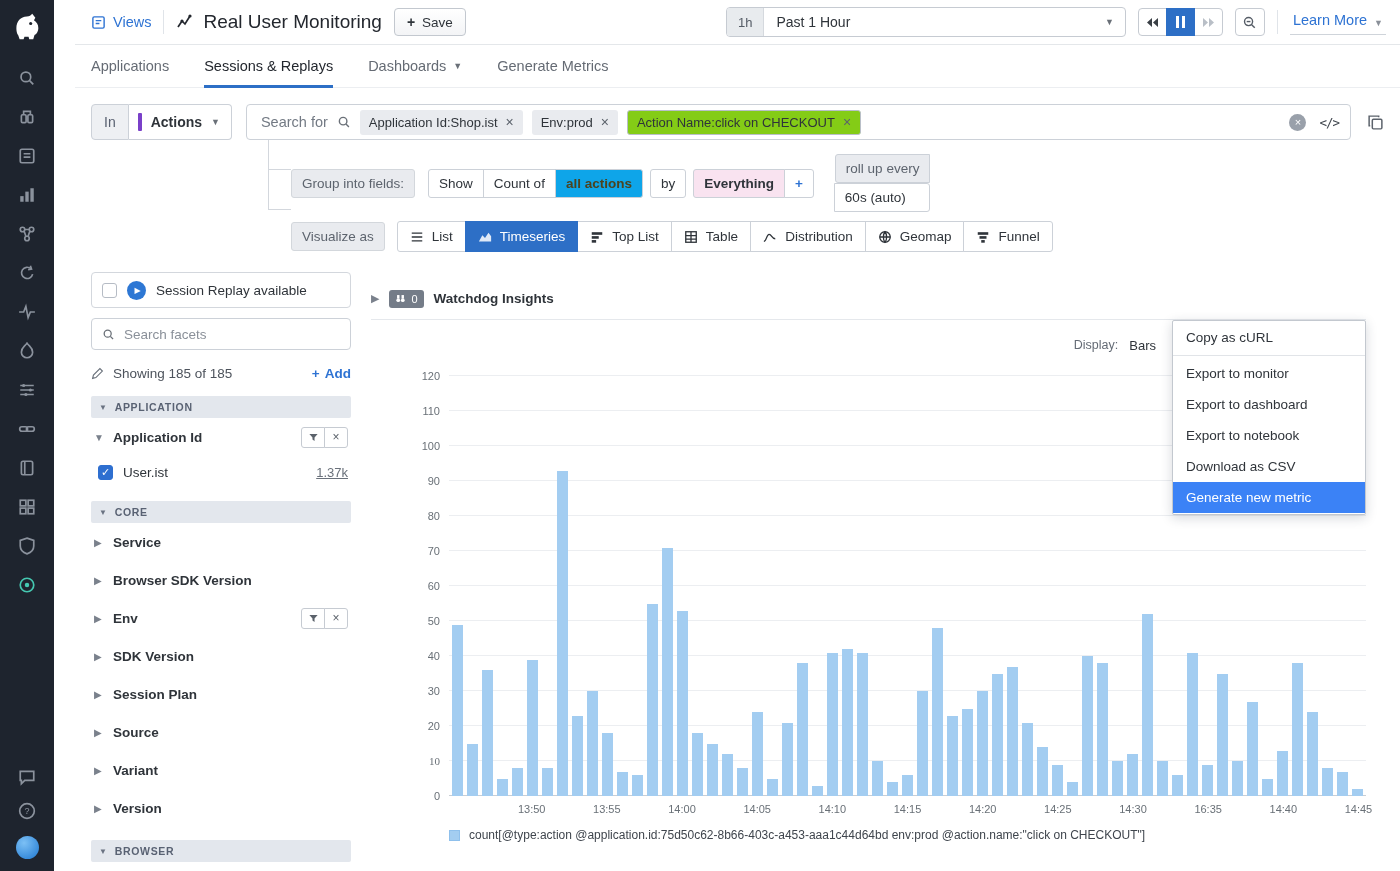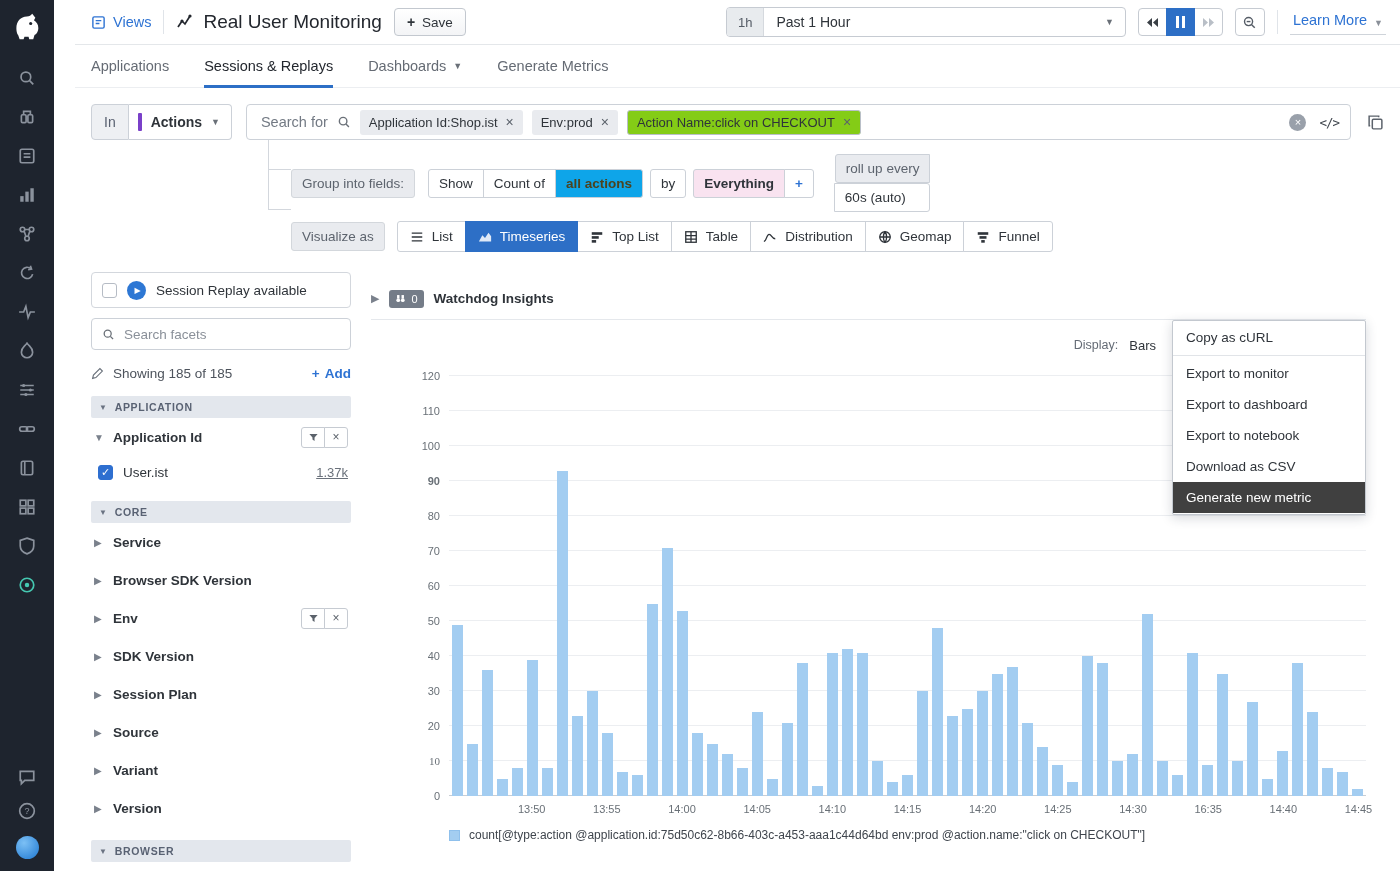--- a/index.html
+++ b/index.html
@@ -140,21 +140,21 @@
   .gridline.zero { background:#c9ced4; }
   .ylabel { position:absolute; right:calc(100% + 9px); transform:translateY(50%); font-size:11px; color:#697077; }
   .bars { position:absolute; left:0; right:0; top:0; bottom:0; display:flex; align-items:flex-end; padding:0 1px; }
   .bar { flex:1; margin:0 2px; background:#a3cdf1; }
   .xlabel { position:absolute; top:calc(100% + 7px); transform:translateX(-50%); font-size:11px; color:#697077; white-space:nowrap; }
   .legend { margin:32px 0 0 78px; display:flex; align-items:center; gap:9px; font-size:12px; color:#3f454d; }
   .legend-swatch { width:11px; height:11px; background:#a3cdf1; border:1px solid #8fc0ec; flex-shrink:0; }
 
   .export-menu { position:absolute; top:48px; right:34px; width:194px; background:#fff; border:1px solid #c3c8cf; border-radius:2px; box-shadow:0 3px 12px rgba(30,40,60,.18); z-index:20; padding:1px 0; }
   .menu-item { padding:8px 13px; font-size:13.5px; color:#2f343a; cursor:pointer; }
-  .menu-item.highlight { background:#404040; color:#fff; }
+  .menu-item.highlight { background:#3b82f6; color:#fff; }
   .menu-divider { height:1px; background:#e1e4e8; margin:2px 0; }
 </style>
 </head>
 <body>
 
 <div class="app">
 
   <aside class="sidebar">
     <div class="logo">
       <svg viewBox="0 0 24 24">
@@ -623,21 +623,21 @@
             <div class="ylabel" style="bottom: 33.3333%;">40</div>
             <div class="gridline" style="bottom: 41.6667%;"></div>
             <div class="ylabel" style="bottom: 41.6667%;">50</div>
             <div class="gridline" style="bottom: 50%;"></div>
             <div class="ylabel" style="bottom: 50%;">60</div>
             <div class="gridline" style="bottom: 58.3333%;"></div>
             <div class="ylabel" style="bottom: 58.3333%;">70</div>
             <div class="gridline" style="bottom: 66.6667%;"></div>
             <div class="ylabel" style="bottom: 66.6667%;">80</div>
             <div class="gridline" style="bottom: 75%;"></div>
-            <div class="ylabel" style="bottom: 75%; font-weight: bold;">90</div>
+            <div class="ylabel" style="bottom: 75%;">90</div>
             <div class="gridline" style="bottom: 83.3333%;"></div>
             <div class="ylabel" style="bottom: 83.3333%;">100</div>
             <div class="gridline" style="bottom: 91.6667%;"></div>
             <div class="ylabel" style="bottom: 91.6667%;">110</div>
             <div class="gridline" style="bottom: 100%;"></div>
             <div class="ylabel" style="bottom: 100%;">120</div>
             <div class="bars">
               <div class="bar" style="height: 40.8333%; background: rgb(163, 205, 241);"></div>
               <div class="bar" style="height: 12.5%; background: rgb(163, 205, 241);"></div>
               <div class="bar" style="height: 30%; background: rgb(163, 205, 241);"></div>

